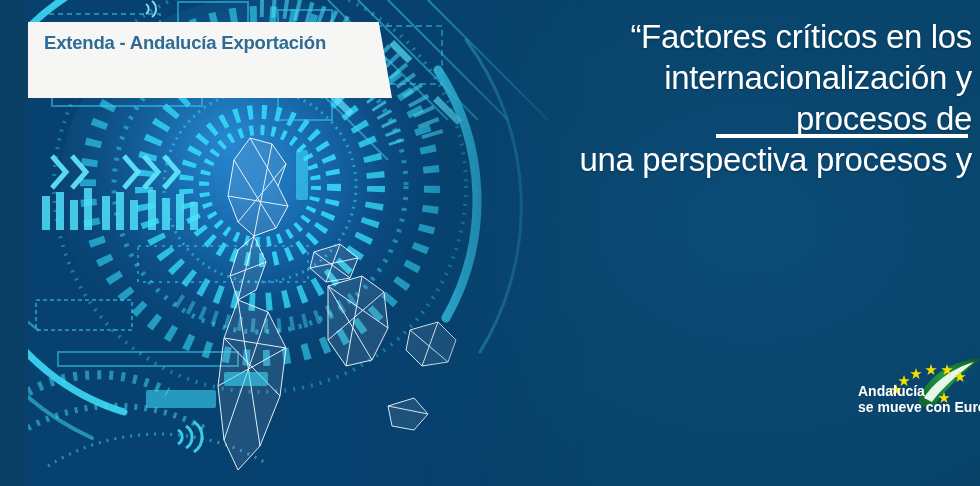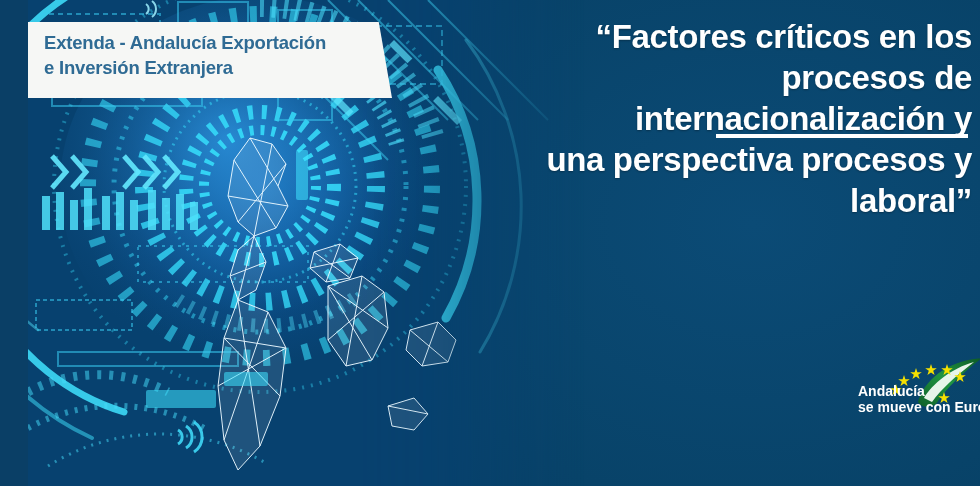--- a/index.html
+++ b/index.html
@@ -73,21 +73,21 @@
 
   
   .quote {
     position: absolute;
     right: 36px;
     top: 16px;
     width: 620px;
     text-align: right;
     color: #ffffff;
     font-size: 33px;
-    font-weight: bold;
+    font-weight: normal;
     line-height: 1.245;
     letter-spacing: -0.35px;
     text-shadow: 0 1px 2px rgba(0,0,0,.30);
   }
   .quote .ln { display: block; white-space: nowrap; }
   .quote .ln.overlined {
     position: relative;
   }
   .quote .ln.overlined::before {
     content: "";
@@ -263,30 +263,28 @@
         <rect x="196" y="372" width="44" height="14" rx="2"></rect>
         <rect x="268" y="150" width="12" height="50" rx="2"></rect>
       </g>
     </svg>
   </div>
 
   <div class="label-plate">
     <div class="plate-text">
       <span>Extenda - Andalucía Exportación</span>
       <br>
-      <span>e Inversión Extranjera</span>
     </div>
   </div>
 
   <div class="quote">
     <span class="ln">“Factores críticos en los</span>
+    <span class="ln">internacionalización y</span>
     <span class="ln">procesos de</span>
-    <span class="ln">internacionalización y</span>
     <span class="ln overlined">una perspectiva procesos y</span>
-    <span class="ln">laboral”</span>
   </div>
 
   <div class="eu-logo">
     <svg width="140" height="62" viewBox="0 0 140 62">
       <defs>
         <linearGradient id="swooshGrad" x1="0" y1="1" x2="1" y2="0">
           <stop offset="0" stop-color="#0f5f28"></stop>
           <stop offset="0.5" stop-color="#1f9442"></stop>
           <stop offset="1" stop-color="#0d5a25"></stop>
         </linearGradient>

